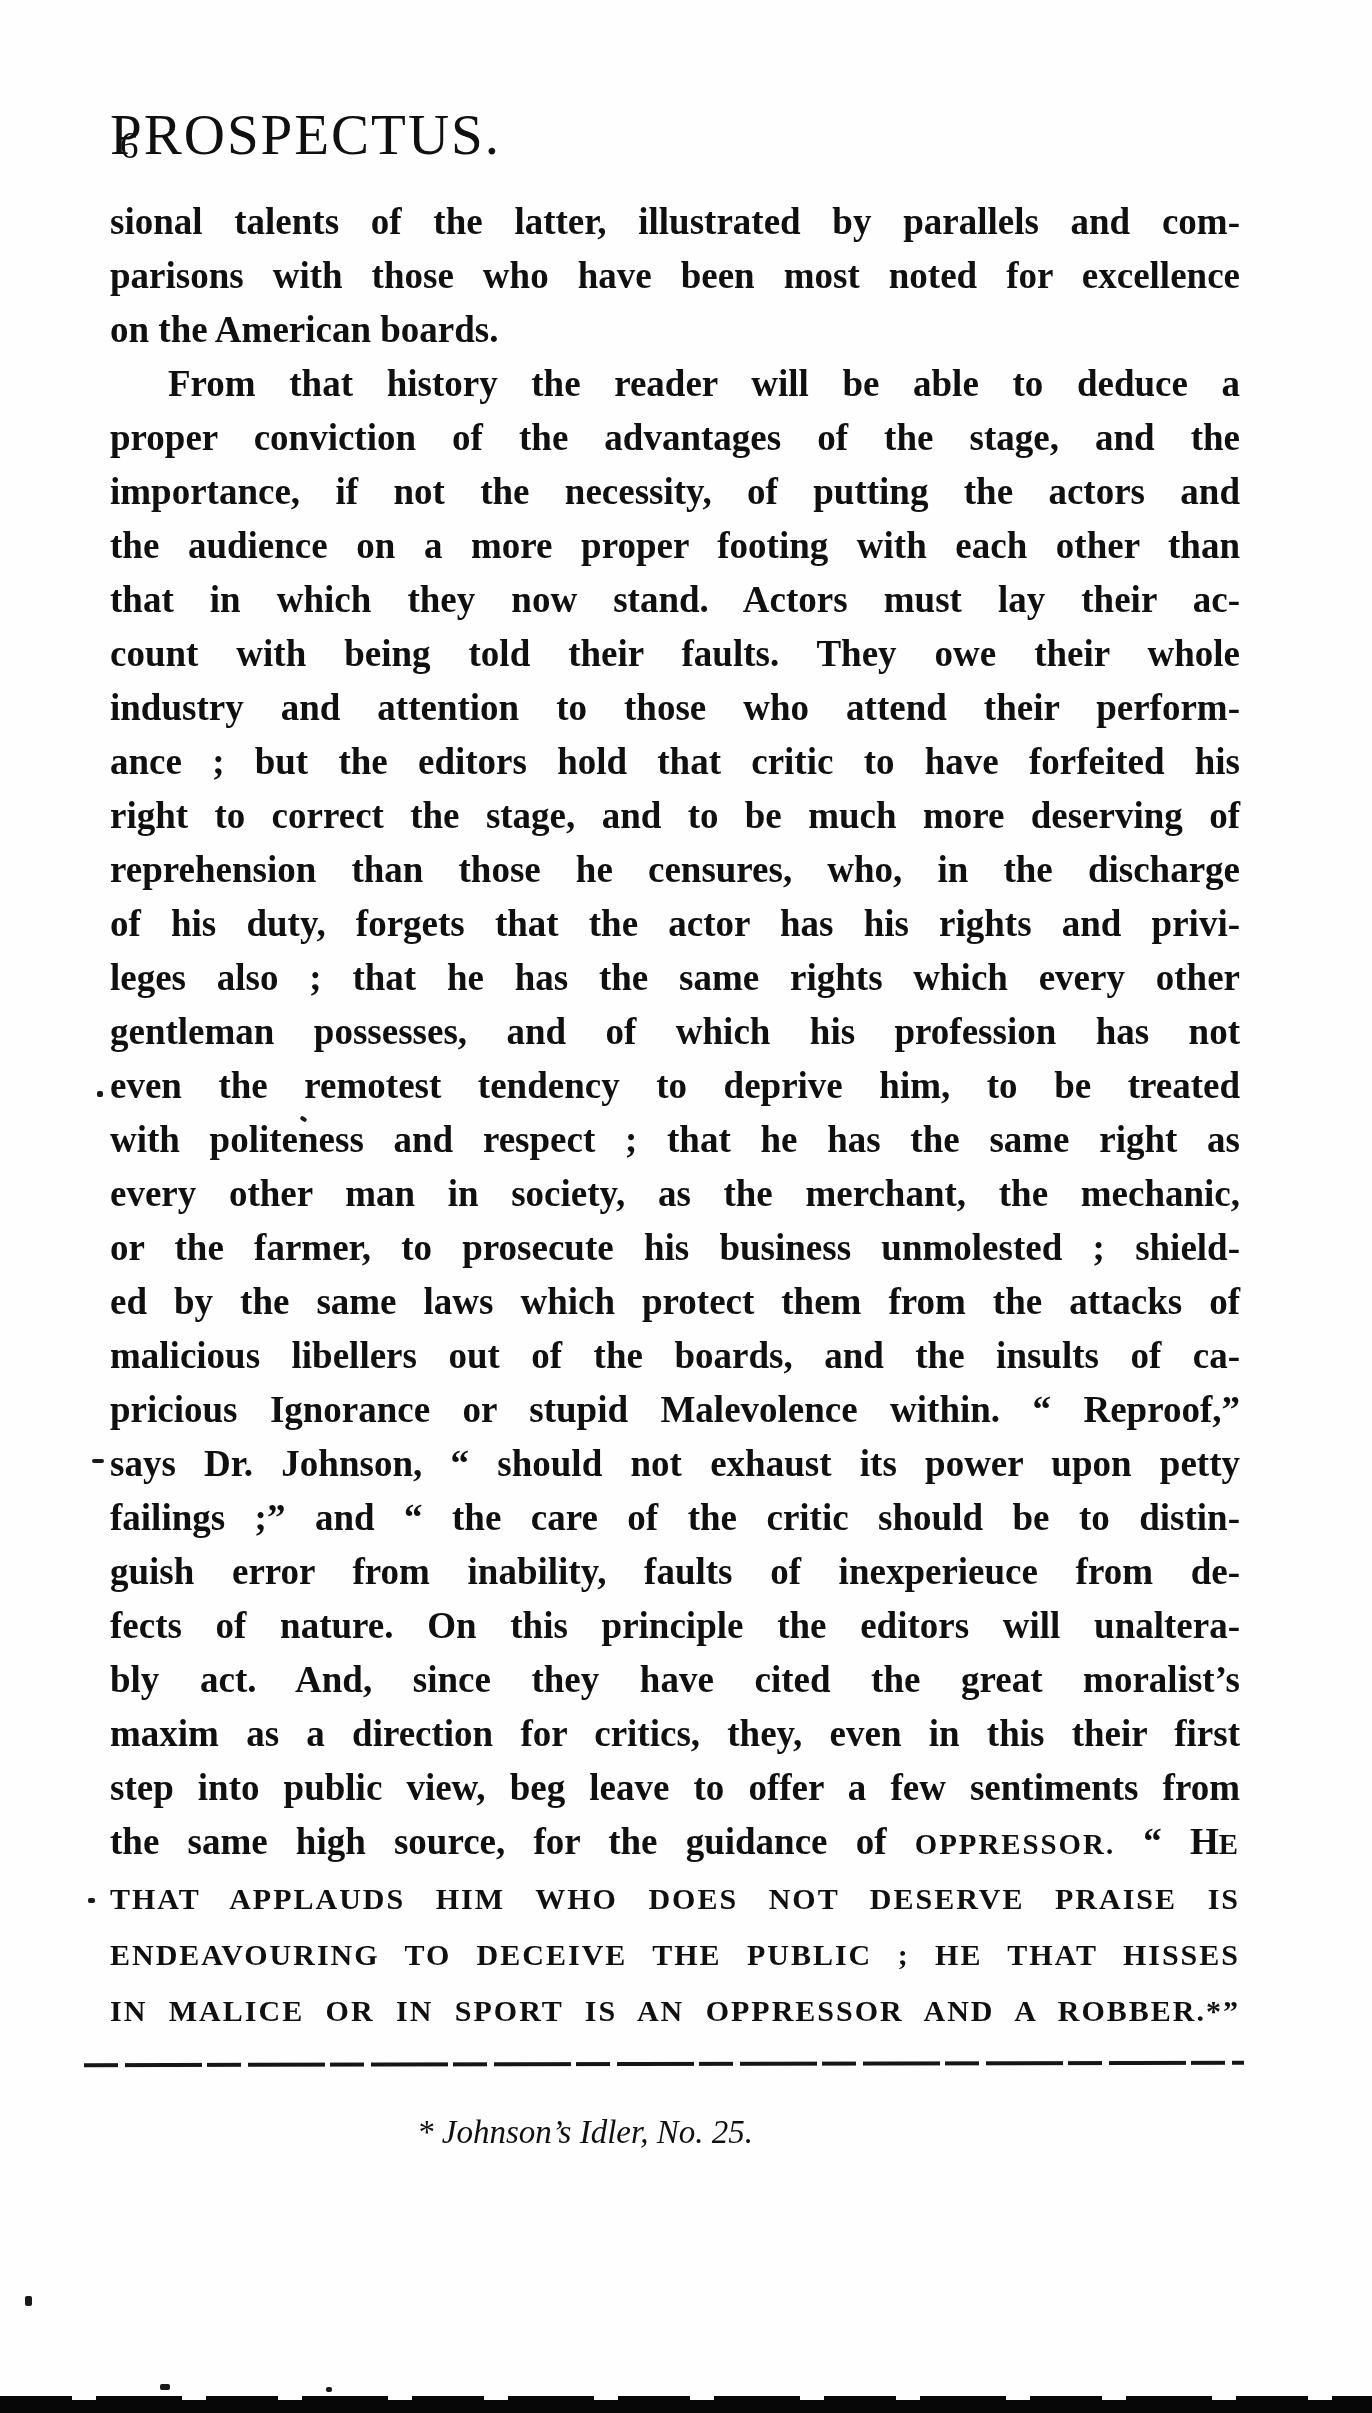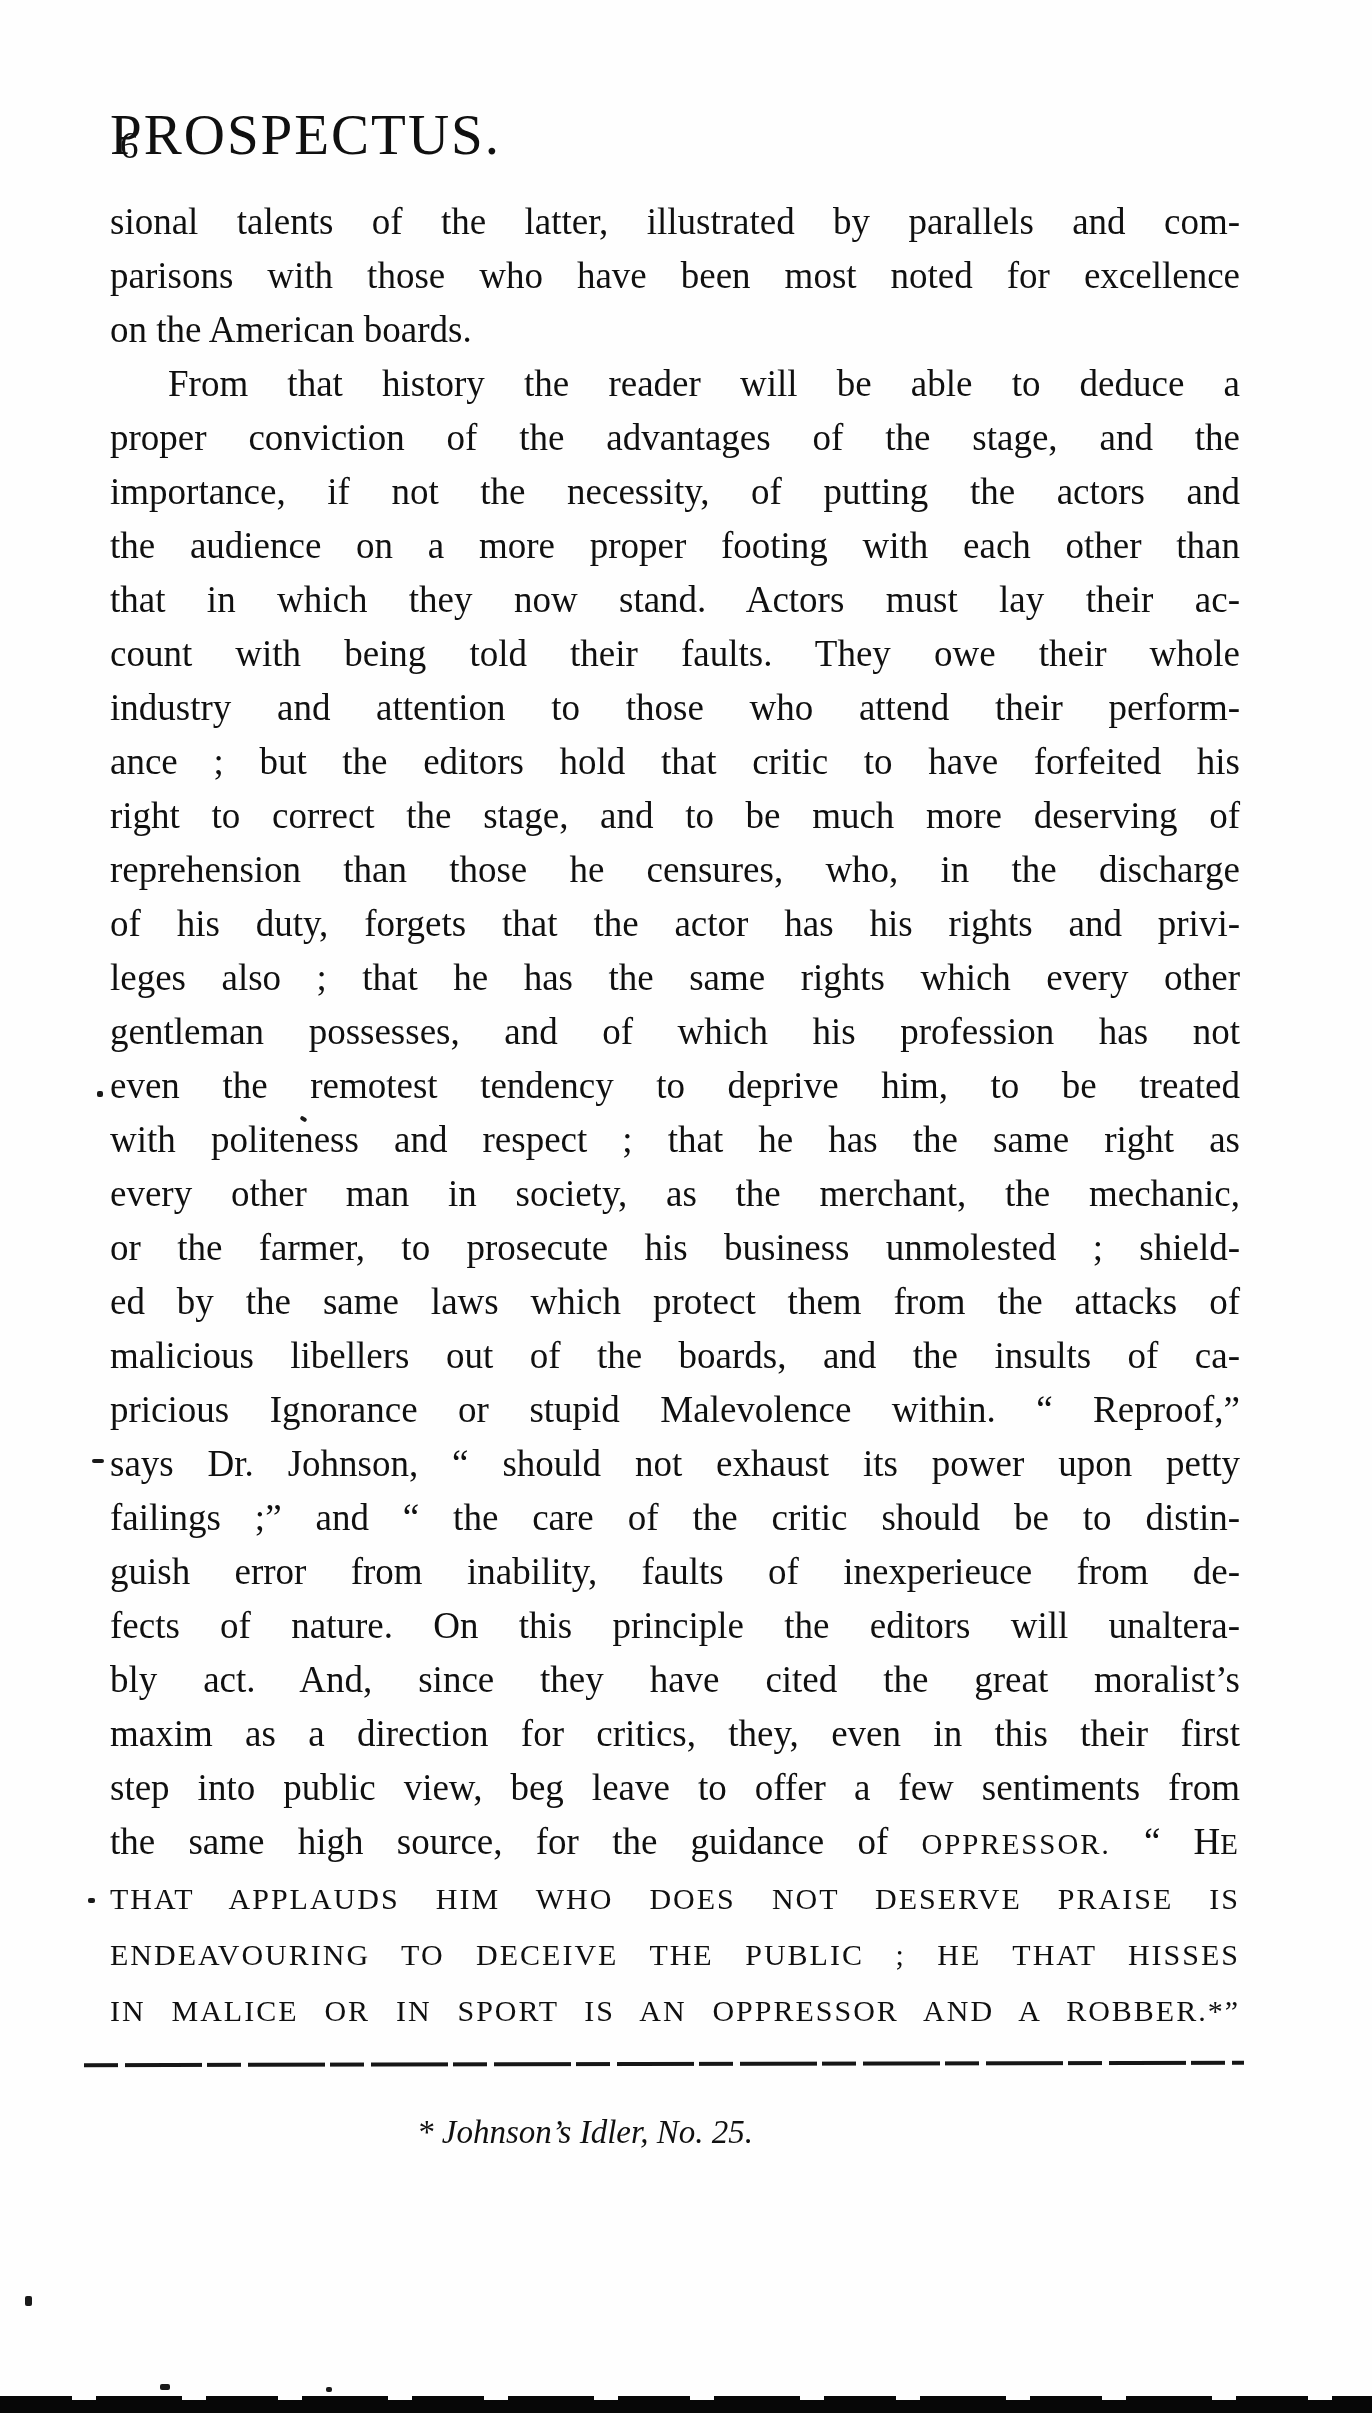--- a/index.html
+++ b/index.html
@@ -31,20 +31,21 @@
     position: absolute;
     left: 110px;
     top: 195px;
     width: 1130px;
     font-size: 37px;
     line-height: 54px;
   }
   .line {
     text-align: justify;
     text-align-last: justify;
+    font-weight: bold;
   }
   .line.end { text-align-last: left; }
   .line.ind { padding-left: 58px; }
   .line.caps {
     font-size: 30px;
     letter-spacing: 2px;
     word-spacing: 7px;
     line-height: 56px;
   }
   .sc { font-size: 0.78em; letter-spacing: 2px; }

